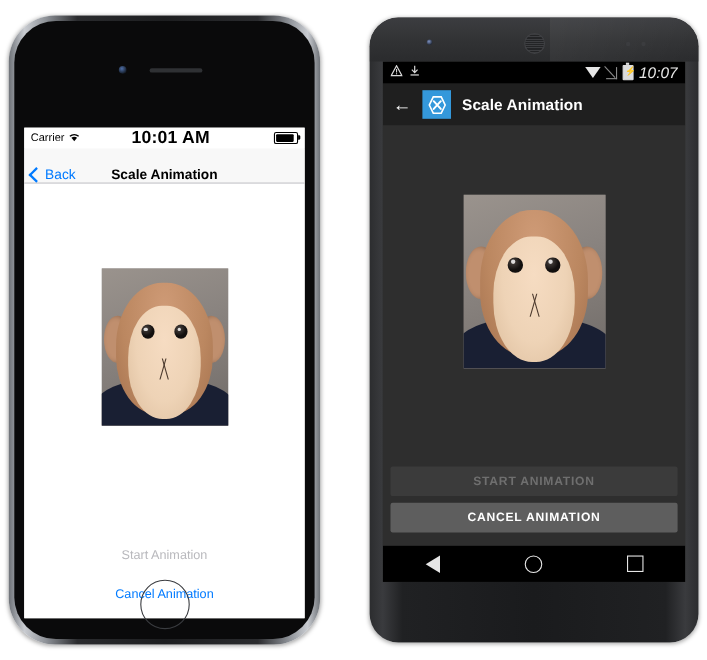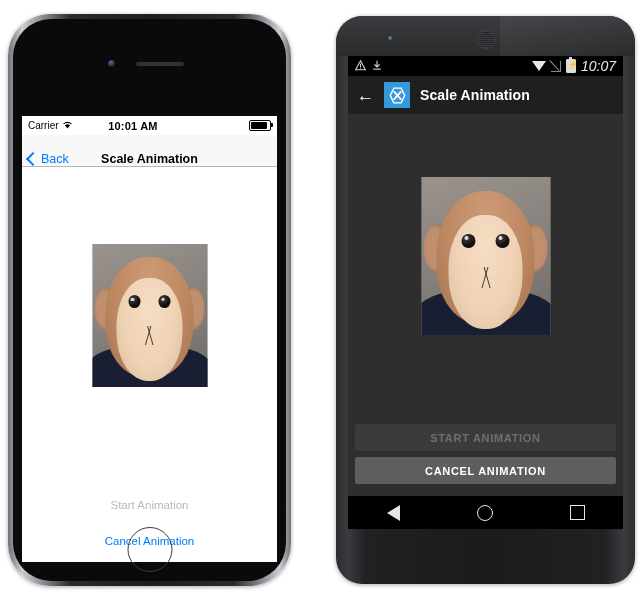--- a/index.html
+++ b/index.html
@@ -32,21 +32,21 @@
     width: 43px; height: 43px; border-radius: 50%; border: 1.4px solid #3a3c40; }
   .ip-screen {
     position: absolute; left: 14px; top: 74px; width: 255px; height: 446px;
     background: #ffffff; overflow: hidden; margin-top: 28px;
   }
   .ios-status {
     height: 19px; display: flex; align-items: center; padding: 0 6px;
     font-size: 10px; color: #000; background: #fff;
   }
   .ios-carrier { display: flex; align-items: center; gap: 3px; width: 33%; }
-  .ios-time { width: 34%; text-align: left; font-weight: bold; font-size: 11px; letter-spacing: .2px;}
+  .ios-time { width: 34%; text-align: right; font-weight: bold; font-size: 16px; letter-spacing: .2px;}
   .ios-right { width: 33%; display: flex; justify-content: flex-end; align-items: center; }
   .wifi-ios { display:inline-block; }
   .bat-ios { width: 20px; height: 9.5px; border: 1px solid #000; border-radius: 2px; position: relative; }
   .bat-ios::after { content:""; position:absolute; right:-3.5px; top:2.5px; width:2px; height:4px;
      background:#000; border-radius:0 1px 1px 0; }
   .bat-ios i { position:absolute; left:1px; top:1px; bottom:1px; width: 16px; background:#000; display:block; border-radius:1px; }
   .ios-nav {
     height: 31px; background: #f8f8f8; border-bottom: 0.7px solid #b6b6bb;
     display: flex; align-items: flex-end; position: relative;
   }

